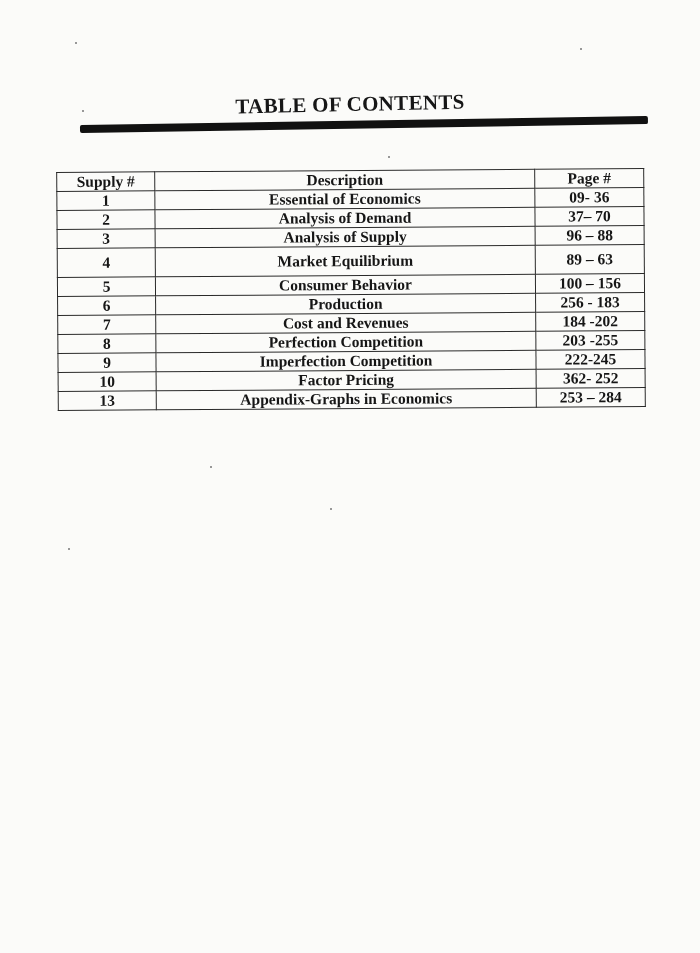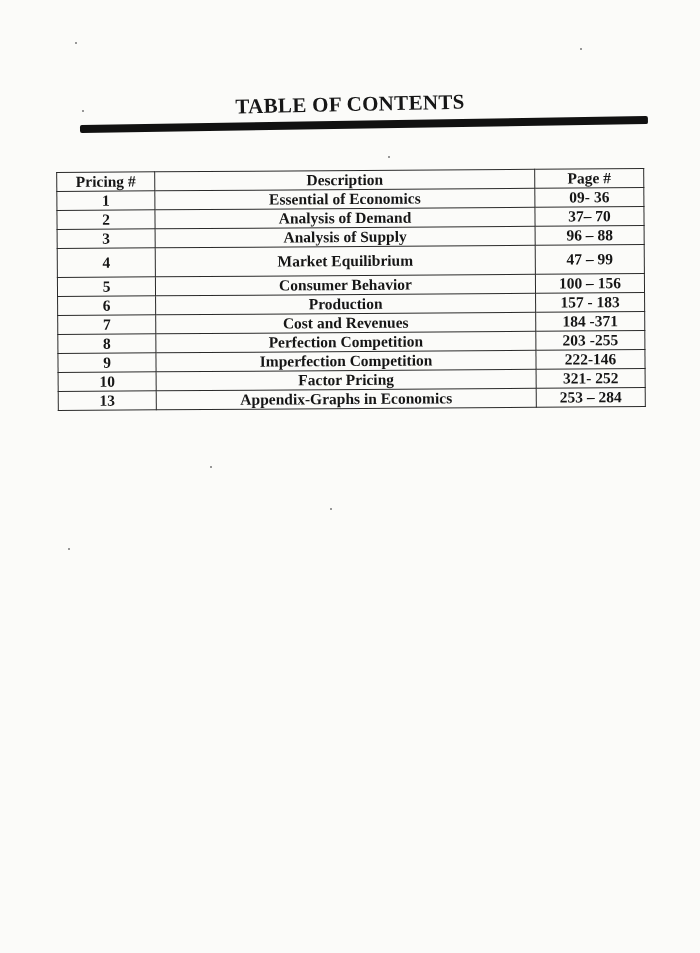--- a/index.html
+++ b/index.html
@@ -34,21 +34,21 @@
   </style>
 </head>
 <body>
 
 <div class="title">TABLE OF CONTENTS</div>
 <div class="rule"></div>
 
 <table class="toc">
   <thead>
     <tr>
-      <th class="col-ch">Pricing #</th>
+      <th class="col-ch">Supply #</th>
       <th class="desc">Description</th>
       <th class="col-pg">Page #</th>
     </tr>
   </thead>
   <tbody>
     <tr>
       <td>1</td>
       <td class="desc">Essential of Economics</td>
       <td>09- 36</td>
     </tr>
@@ -58,51 +58,51 @@
       <td>37– 70</td>
     </tr>
     <tr>
       <td>3</td>
       <td class="desc">Analysis of Supply</td>
       <td>96 – 88</td>
     </tr>
     <tr class="tall">
       <td>4</td>
       <td class="desc">Market Equilibrium</td>
-      <td>47 – 99</td>
+      <td>89 – 63</td>
     </tr>
     <tr>
       <td>5</td>
       <td class="desc">Consumer Behavior</td>
       <td>100 – 156</td>
     </tr>
     <tr>
       <td>6</td>
       <td class="desc">Production</td>
-      <td>157 - 183</td>
+      <td>256 - 183</td>
     </tr>
     <tr>
       <td>7</td>
       <td class="desc">Cost and Revenues</td>
-      <td>184 -371</td>
+      <td>184 -202</td>
     </tr>
     <tr>
       <td>8</td>
       <td class="desc">Perfection Competition</td>
       <td>203 -255</td>
     </tr>
     <tr>
       <td>9</td>
       <td class="desc">Imperfection Competition</td>
-      <td>222-146</td>
+      <td>222-245</td>
     </tr>
     <tr>
       <td>10</td>
       <td class="desc">Factor Pricing</td>
-      <td>321- 252</td>
+      <td>362- 252</td>
     </tr>
     <tr>
       <td>13</td>
       <td class="desc">Appendix-Graphs in Economics</td>
       <td>253 – 284</td>
     </tr>
   </tbody>
 </table>
 
 <div class="dot" style="left:75px;top:42px"></div>

